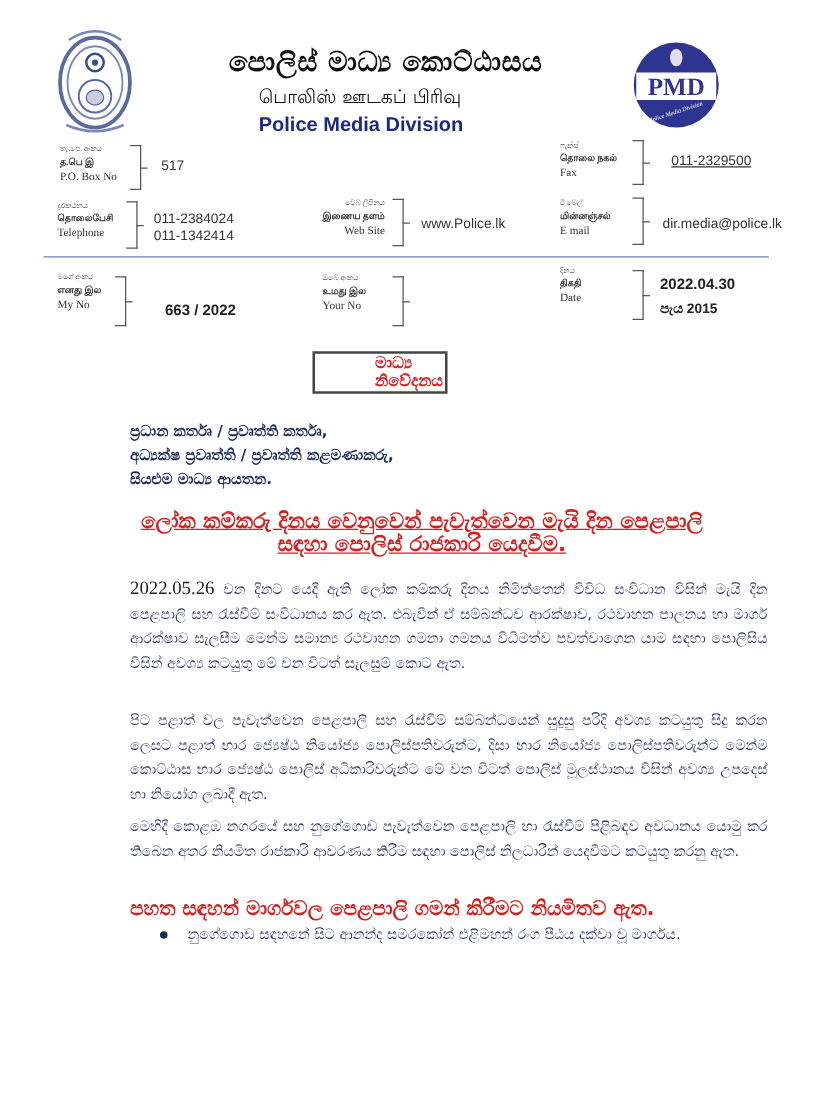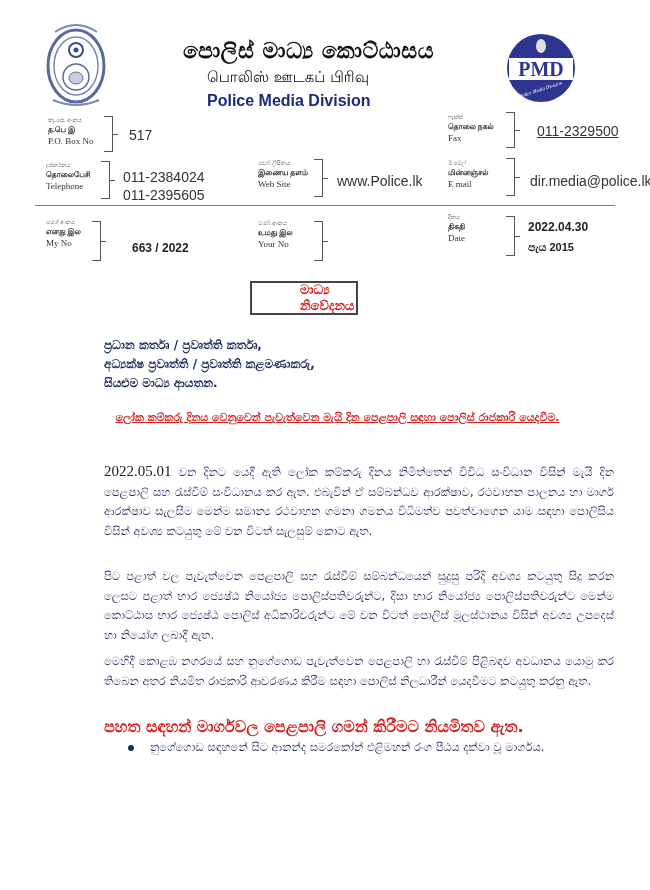--- a/index.html
+++ b/index.html
@@ -13,31 +13,31 @@
   .title-en { left:207px; top:92px; font-size:16px; font-weight:bold; color:#1b2a80; font-family:"Liberation Sans", sans-serif; white-space:nowrap; }
   .pmd-logo { left:505px; top:28px; width:72px; height:80px; }
 
   
   .lbl { position:absolute; font-family:"Liberation Serif", serif; color:#333; line-height:1; white-space:nowrap; }
   .lbl .si { display:block; font-size:6px; color:#444; height:9px; }
   .lbl .ta { display:block; font-size:7.5px; font-weight:bold; color:#333; height:11px; }
   .lbl .en { display:block; font-size:9px; color:#333; }
   .brace { position:absolute; width:8px; border:1px solid #555; border-left:none; }
   .brace::after { content:""; position:absolute; left:8px; top:50%; width:6px; border-top:1px solid #555; }
-  .val { position:absolute; font-family:"Liberation Sans", sans-serif; font-size:14px; color:#333; white-space:nowrap; line-height:1.3; }
+  .val { position:absolute; font-family:"Liberation Sans", sans-serif; font-size:11px; color:#333; white-space:nowrap; line-height:1.3; }
   .val.big { font-size:12px; font-weight:bold; color:#222; }
   .sep { left:35px; top:205px; width:580px; height:0; border-top:1px solid #6f7fb0; }
 
   
   .notice-box { left:250px; top:281px; width:104px; height:30px; border:2px solid #444; display:flex; align-items:center; justify-content:center; }
   .notice-box span { color:#d42020; font-size:13px; font-weight:bold;margin-left:48px; }
 
   
   .addressee { left:104px; top:336px; font-size:12px; font-weight:bold; color:#1a2a5a; line-height:19px; }
-  .subject { left:100px; top:408px; width:475px; text-align:center; font-size:11px; font-weight:bold; color:#d42020; text-decoration:underline; line-height:19px; }
+  .subject { left:100px; top:408px; width:475px; text-align:center; font-size:17px; font-weight:bold; color:#d42020; text-decoration:underline; line-height:19px; }
   .para { left:104px; width:510px; font-size:11.5px; color:#2a3060; line-height:19.5px; text-align:justify; }
   .para .date { font-family:"Liberation Serif", serif; font-size:15px; color:#222; }
   .p1 { top:462px; }
   .p2 { top:567px; }
   .p3 { top:652px; }
   .routes-head { left:104px; top:717px; font-size:16px; font-weight:bold; color:#d42020; }
   .routes { left:120px; top:738px; width:494px; margin:0; padding:0; list-style:none; }
   .routes li { position:relative; padding-left:30px; font-size:11.5px; color:#2a3060; line-height:19.5px; text-align:justify; margin-bottom:8px; }
   .routes li .bullet { position:absolute; left:8px; top:7px; width:6px; height:6px; border-radius:50%; background:#1a2a5a; }
 </style>
@@ -86,24 +86,24 @@
 <div class="val" style="left:537px; top:122px;text-decoration:underline;">011-2329500</div>
 
 <div class="lbl" style="left:46px; top:162px;">
   <span class="si">දුරකථනය</span>
   <span class="ta">தொலைபேசி</span>
   <span class="en">Telephone</span>
 </div>
 <div class="brace" style="left:101px; top:161px; height:36px;"></div>
 <div class="val" style="left:123px; top:168px;">
   <div>011-2384024</div>
-  <div>011-2395605</div>
+  <div>011-1342414</div>
 </div>
 
-<div class="lbl" style="left:258px; top:160px;">
+<div class="lbl" style="left:258px; top:160px;text-align:right;">
   <span class="si">වෙබ් ලිපිනය</span>
   <span class="ta">இணைய தளம்</span>
   <span class="en">Web Site</span>
 </div>
 <div class="brace" style="left:314px; top:159px; height:36px;"></div>
 <div class="val" style="left:337px; top:172px;">www.Police.lk</div>
 
 <div class="lbl" style="left:448px; top:160px;">
   <span class="si">ඊ මේල්</span>
   <span class="ta">மின்னஞ்சல்</span>
@@ -147,21 +147,21 @@
 
 <div class="abs addressee">
   <div>ප්‍රධාන කර්තෘ / ප්‍රවෘත්ති කර්තෘ,</div>
   <div>අධ්‍යක්ෂ ප්‍රවෘත්ති / ප්‍රවෘත්ති කළමණාකරු,</div>
   <div>සියළුම මාධ්‍ය ආයතන.</div>
 </div>
 
 <div class="abs subject">ලෝක කම්කරු දිනය වෙනුවෙන් පැවැත්වෙන මැයි දින පෙළපාලි සඳහා පොලිස් රාජකාරි යෙදවීම.</div>
 
 <div class="abs para p1">
-  <span class="date">2022.05.01</span><span> වන දිනට යෙදී ඇති ලෝක කම්කරු දිනය නිමිත්තෙන් විවිධ සංවිධාන විසින් මැයි දින පෙළපාලි සහ රැස්වීම් සංවිධානය කර ඇත. එබැවින් ඒ සම්බන්ධව ආරක්ෂාව, රථවාහන පාලනය හා මාර්ග ආරක්ෂාව සැලසීම මෙන්ම සමාන්‍ය රථවාහන ගමනා ගමනය විධිමත්ව පවත්වාගෙන යාම සඳහා පොලිසිය විසින් අවශ්‍ය කටයුතු මේ වන විටත් සැලසුම් කොට ඇත.</span>
+  <span class="date">2022.05.26</span><span> වන දිනට යෙදී ඇති ලෝක කම්කරු දිනය නිමිත්තෙන් විවිධ සංවිධාන විසින් මැයි දින පෙළපාලි සහ රැස්වීම් සංවිධානය කර ඇත. එබැවින් ඒ සම්බන්ධව ආරක්ෂාව, රථවාහන පාලනය හා මාර්ග ආරක්ෂාව සැලසීම මෙන්ම සමාන්‍ය රථවාහන ගමනා ගමනය විධිමත්ව පවත්වාගෙන යාම සඳහා පොලිසිය විසින් අවශ්‍ය කටයුතු මේ වන විටත් සැලසුම් කොට ඇත.</span>
 </div>
 <div class="abs para p2">පිට පළාත් වල පැවැත්වෙන පෙළපාලි සහ රැස්වීම් සම්බන්ධයෙන් සුදුසු පරිදි අවශ්‍ය කටයුතු සිදු කරන ලෙසට පළාත් භාර ජ්‍යෙෂ්ඨ නියෝජ්‍ය පොලිස්පතිවරුන්ට, දිසා භාර නියෝජ්‍ය පොලිස්පතිවරුන්ට මෙන්ම කොට්ඨාස භාර ජ්‍යෙෂ්ඨ පොලිස් අධිකාරිවරුන්ට මේ වන විටත් පොලිස් මූලස්ථානය විසින් අවශ්‍ය උපදෙස් හා නියෝග ලබාදී ඇත.</div>
 <div class="abs para p3">මෙහිදී කොළඹ නගරයේ සහ නුගේගොඩ පැවැත්වෙන පෙළපාලි හා රැස්වීම් පිළිබඳව අවධානය යොමු කර තිබෙන අතර නියමිත රාජකාරි ආවරණය කිරීම සඳහා පොලිස් නිලධාරීන් යෙදවීමට කටයුතු කරනු ඇත.</div>
 
 <div class="abs routes-head">පහත සඳහන් මාර්ගවල පෙළපාලි ගමන් කිරීමට නියමිතව ඇත.</div>
 <ul class="abs routes">
   <li>
     <span class="bullet"></span>
     <span>නුගේගොඩ සඳහනේ සිට ආනන්ද සමරකෝන් එළිමහන් රංග පීඨය දක්වා වූ මාර්ගය.</span>
   </li>

